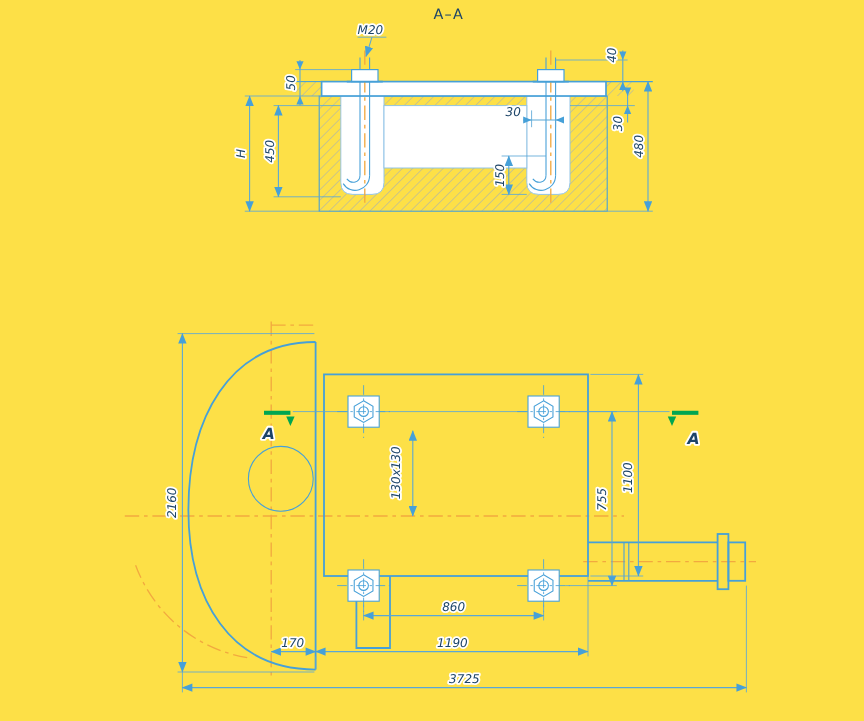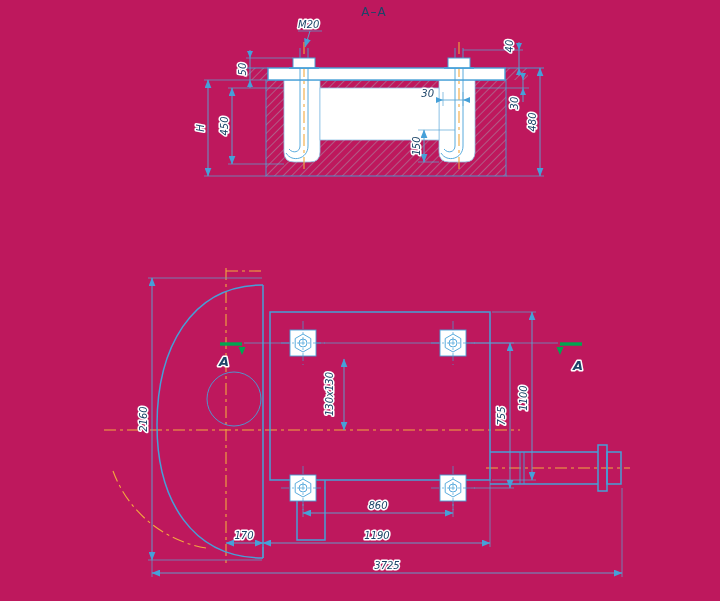--- a/index.html
+++ b/index.html
@@ -1,16 +1,16 @@
 <!DOCTYPE html>
 <html><head>
 <meta charset="utf-8">
 <style>
   html,body{margin:0;padding:0;background:#ffffff;}
-  .page{position:relative;width:720px;height:601px;background:#be185d;overflow:hidden;
+  .page{position:relative;width:720px;height:601px;background:#fde047;overflow:hidden;
         font-family:"DejaVu Sans",sans-serif;}
   svg{display:block;}
   .main{stroke:#46a0d8;stroke-width:1.5;fill:none;}
   .thin{stroke:#46a0d8;stroke-width:0.9;fill:none;}
   .ch{stroke:#8fc2e6;stroke-width:0.8;fill:#ffffff;}
   .ext{stroke:#5aa7d6;stroke-width:0.7;fill:none;}
   .dimline{stroke:#5aa7d6;stroke-width:0.9;fill:none;}
   .cl{stroke:#f2a93f;stroke-width:1.1;stroke-dasharray:12 4 3 4;fill:none;}
   .axis{stroke:#46a0d8;stroke-width:0.7;stroke-dasharray:8 3 2 3;fill:none;}
   .sec{stroke:#00a651;stroke-width:3.4;fill:none;}

